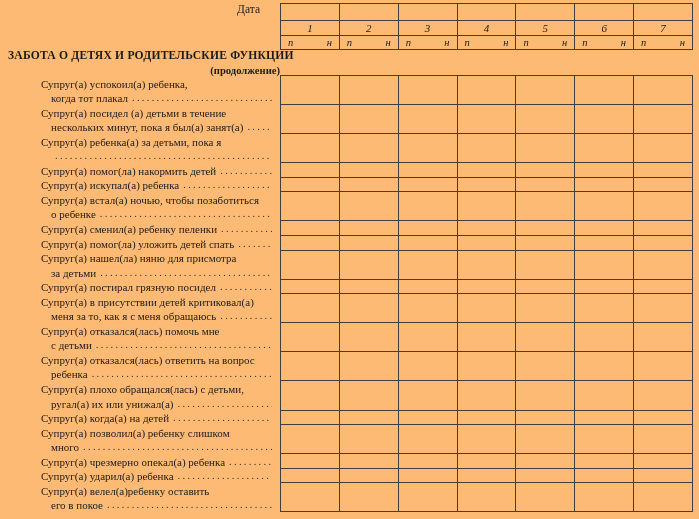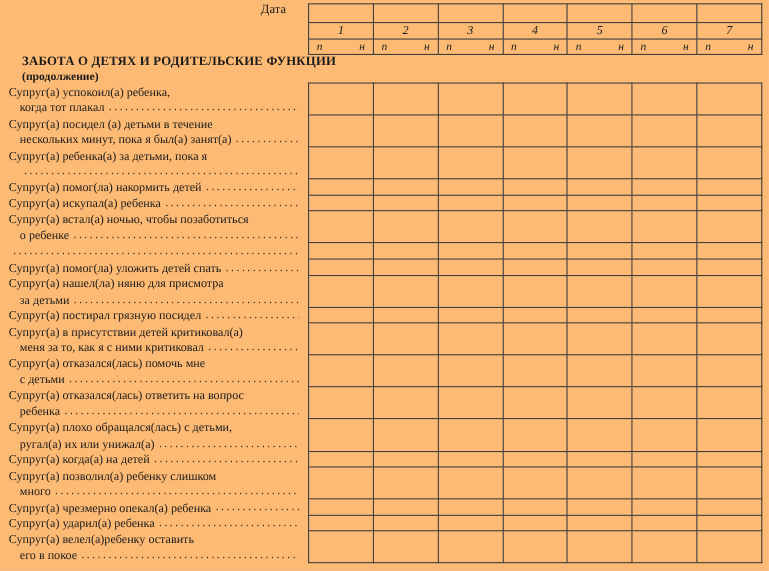--- a/index.html
+++ b/index.html
@@ -19,29 +19,29 @@
     position:absolute; left:280px; top:3px; width:413px;
     border-collapse:collapse; table-layout:fixed;
   }
   table.header-table td { border:1px solid #3f3f3f; padding:0; }
   tr.r-empty td  { height:16px; }
   tr.r-num td    { height:14px; text-align:center; font-style:italic; font-size:11px; line-height:14px; }
   tr.r-pn td     { height:13px; font-style:italic; font-size:10.5px; }
   .pn-wrap { display:flex; justify-content:space-between; padding:0 7px; line-height:13px; }
 
   
-  .title-block { position:absolute; left:20px; top:49px; width:272px; }
+  .title-block { position:absolute; left:8px; top:49px; width:272px;text-align:right; }
   .title    { font-weight:bold; font-size:11.6px; line-height:13.5px; letter-spacing:0.2px; white-space:nowrap; }
   .subtitle { font-weight:bold; font-size:10.6px; line-height:13px; margin-top:1px; }
 
   
   .items { position:absolute; left:8px; top:76.5px; width:264px; font-size:11px; }
   .item  { overflow:hidden; }
   .line  { height:14.55px; line-height:14.55px; display:flex; align-items:flex-end;
-           white-space:nowrap; overflow:hidden; }
+           white-space:nowrap; overflow:hidden;margin-left:33px; }
   .line .txt { flex:0 0 auto; }
   .line.cont { padding-left:10px; }
   .leader { flex:1 1 auto; overflow:hidden; white-space:nowrap; margin-left:4px;
             font-size:10.5px; letter-spacing:2.3px; color:#2e2e2e; }
 
   
   table.grid-table {
     position:absolute; left:280px; top:75px; width:413px;
     border-collapse:collapse; table-layout:fixed;
   }
@@ -169,20 +169,21 @@
         <div class="line">
           <span class="txt">Супруг(а) встал(а) ночью, чтобы позаботиться</span>
         </div>
         <div class="line cont">
           <span class="txt">о ребенке</span>
           <span class="leader">................................................................................</span>
         </div>
       </div>
       <div class="item" style="height: 14.55px;">
         <div class="line">
+          <span class="txt">Супруг(а) сменил(а) ребенку пеленки</span>
           <span class="leader">................................................................................</span>
         </div>
       </div>
       <div class="item" style="height: 14.55px;">
         <div class="line">
           <span class="txt">Супруг(а) помог(ла) уложить детей спать</span>
           <span class="leader">................................................................................</span>
         </div>
       </div>
       <div class="item" style="height: 29.1px;">
@@ -198,21 +199,21 @@
         <div class="line">
           <span class="txt">Супруг(а) постирал грязную посидел</span>
           <span class="leader">................................................................................</span>
         </div>
       </div>
       <div class="item" style="height: 29.1px;">
         <div class="line">
           <span class="txt">Супруг(а) в присутствии детей критиковал(а)</span>
         </div>
         <div class="line cont">
-          <span class="txt">меня за то, как я с ними критиковал</span>
+          <span class="txt">меня за то, как я с меня обращаюсь</span>
           <span class="leader">................................................................................</span>
         </div>
       </div>
       <div class="item" style="height: 29.1px;">
         <div class="line">
           <span class="txt">Супруг(а) отказался(лась) помочь мне</span>
         </div>
         <div class="line cont">
           <span class="txt">с детьми</span>
           <span class="leader">................................................................................</span>

